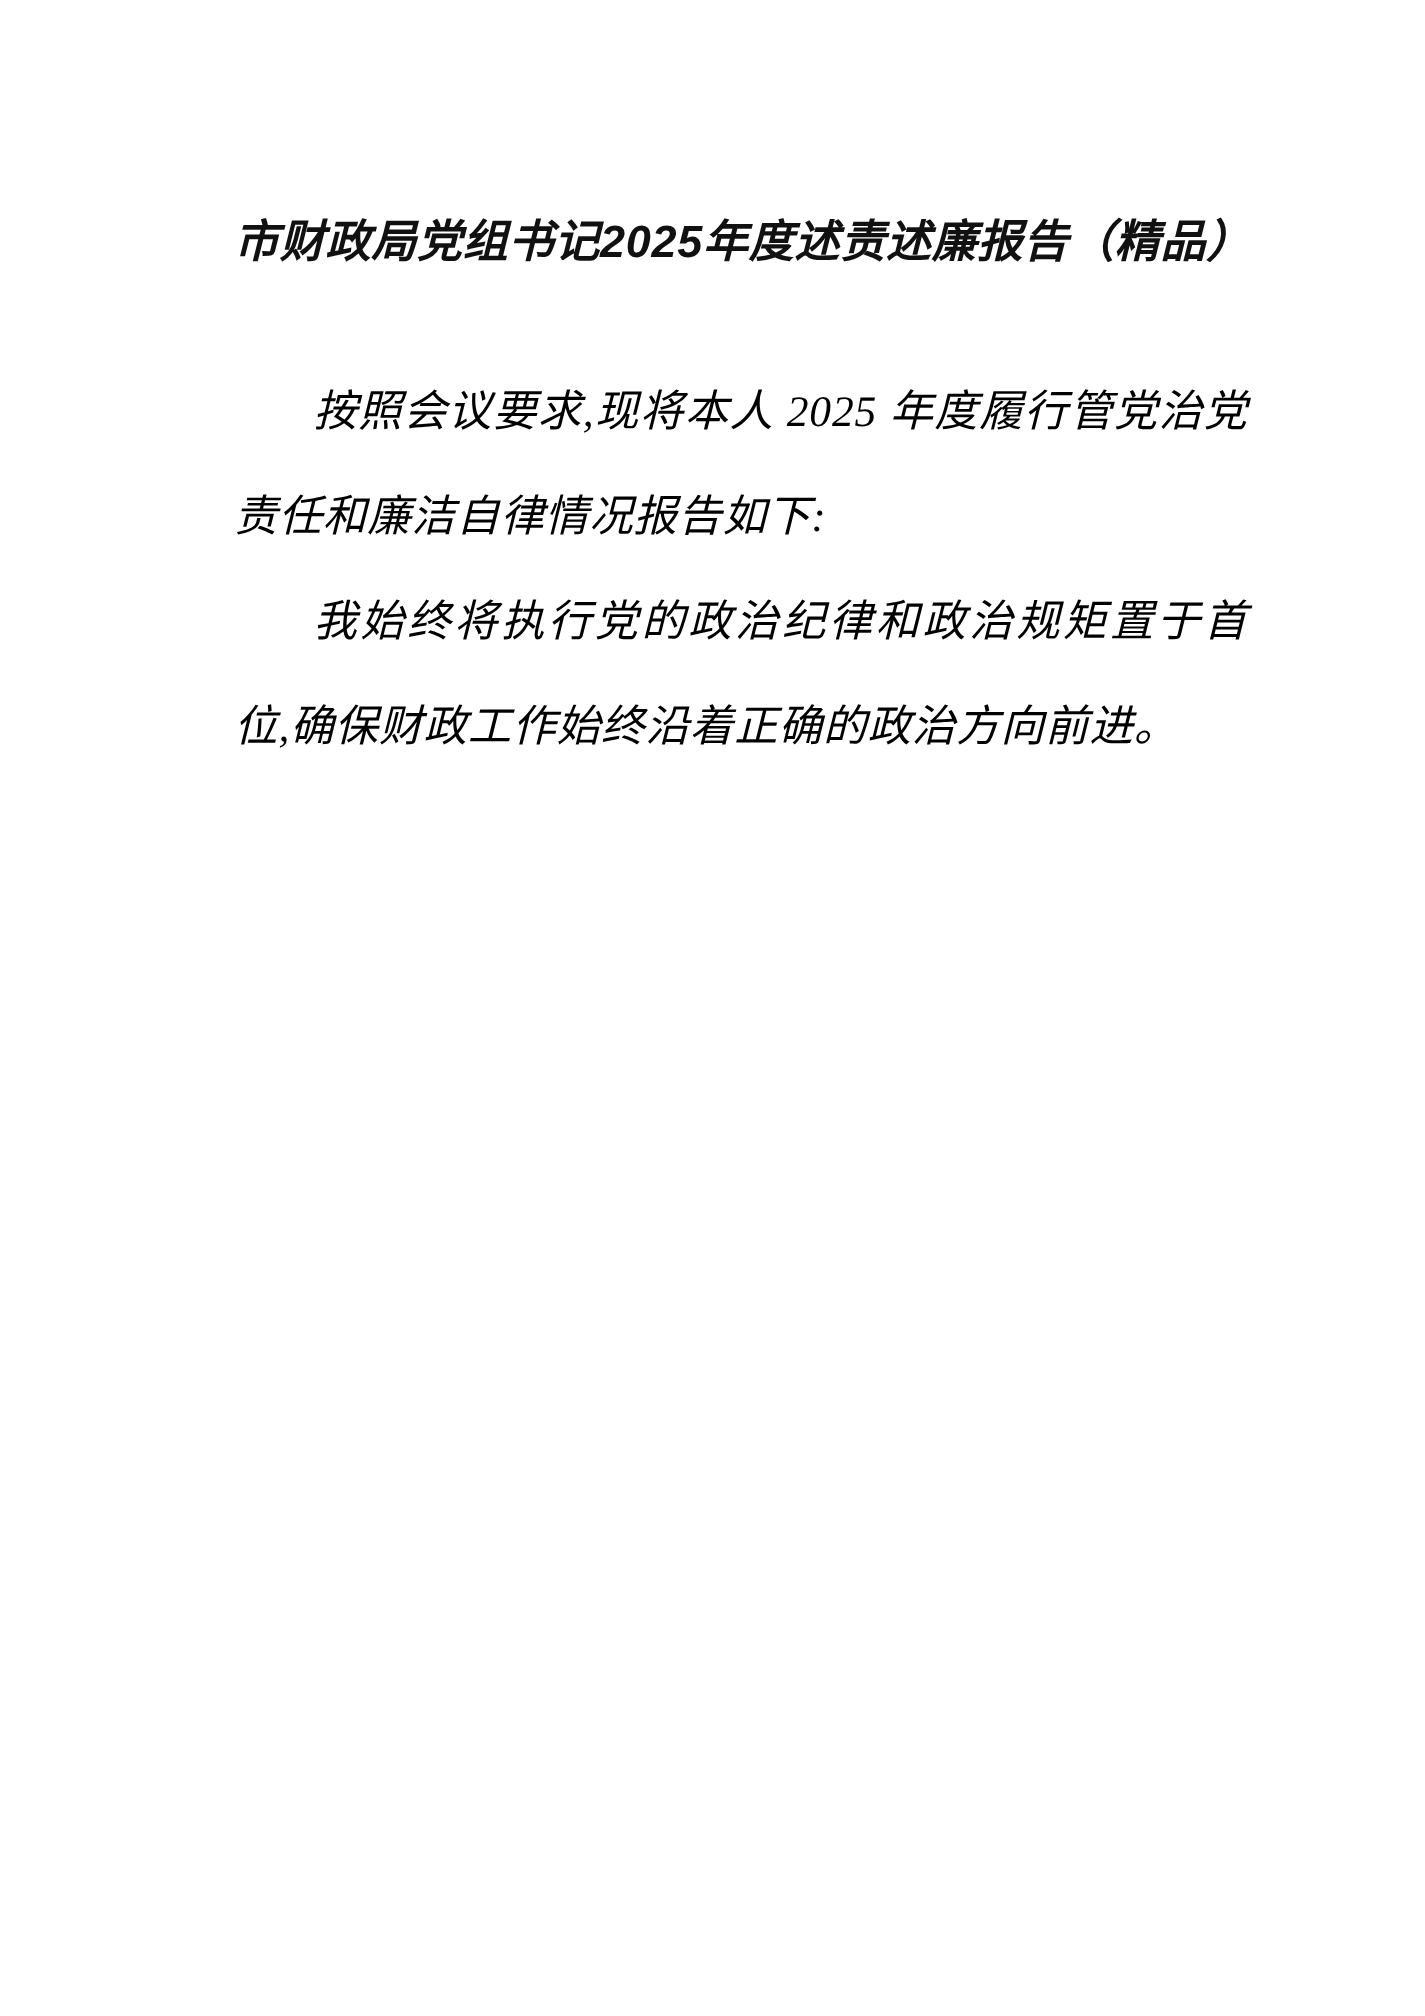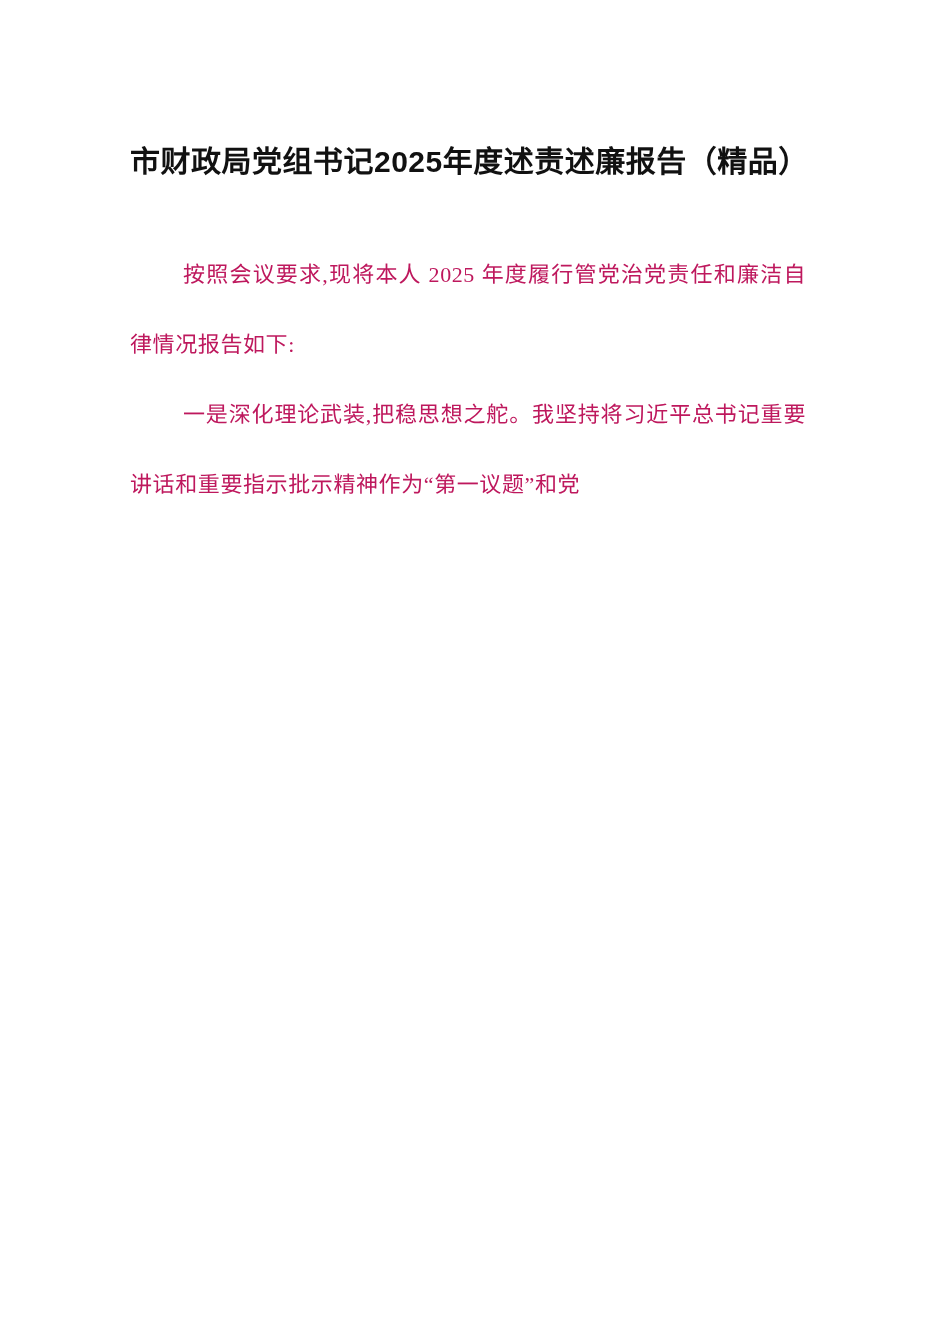--- a/index.html
+++ b/index.html
@@ -15,49 +15,50 @@
   .page {
     position: relative;
     width: 950px;
     height: 1344px;
     background: #ffffff;
     overflow: hidden;
     box-sizing: border-box;
   }
   .doc-body {
     position: absolute;
-    left: 130px;
+    left: 156px;
     top: 0;
     width: 676px;
+    font-style: italic;
   }
 
   
   .doc-title {
     font-family: "Liberation Sans", "DejaVu Sans", sans-serif;
     font-weight: 700;
     font-size: 30px;
     line-height: 40px;
     letter-spacing: 0.5px;
     text-align: center;
     margin: 0;
     padding-top: 142px;
     white-space: nowrap;
     color: #111111;
   }
 
   
   .para {
     font-family: "Liberation Serif", "DejaVu Serif", serif;
-    font-size: 22px;
+    font-size: 29px;
     line-height: 70px;
     text-align: justify;
     text-align-last: left;
     text-justify: inter-ideograph;
     margin: 0;
-    color: #be185d;
+    color: #000000;
     letter-spacing: 0.6px;
     word-break: break-all;
   }
   .para.indent {
     text-indent: 53px;
   }
   .para.heading {
     text-indent: 53px;
   }
   .first-para {
@@ -70,17 +71,17 @@
 <div class="page">
   <div class="doc-body">
 
     <h1 class="doc-title">市财政局党组书记2025年度述责述廉报告（精品）</h1>
 
     <p class="para indent first-para">按照会议要求,现将本人 2025 年度履行管党治党责任和廉洁自律情况报告如下:</p>
 
 
 
 
+    <p class="para indent">我始终将执行党的政治纪律和政治规矩置于首位,确保财政工作始终沿着正确的政治方向前进。</p>
 
-    <p class="para indent">一是深化理论武装,把稳思想之舵。我坚持将习近平总书记重要讲话和重要指示批示精神作为“第一议题”和党</p>
 
   </div>
 </div>
 
 </body></html>

